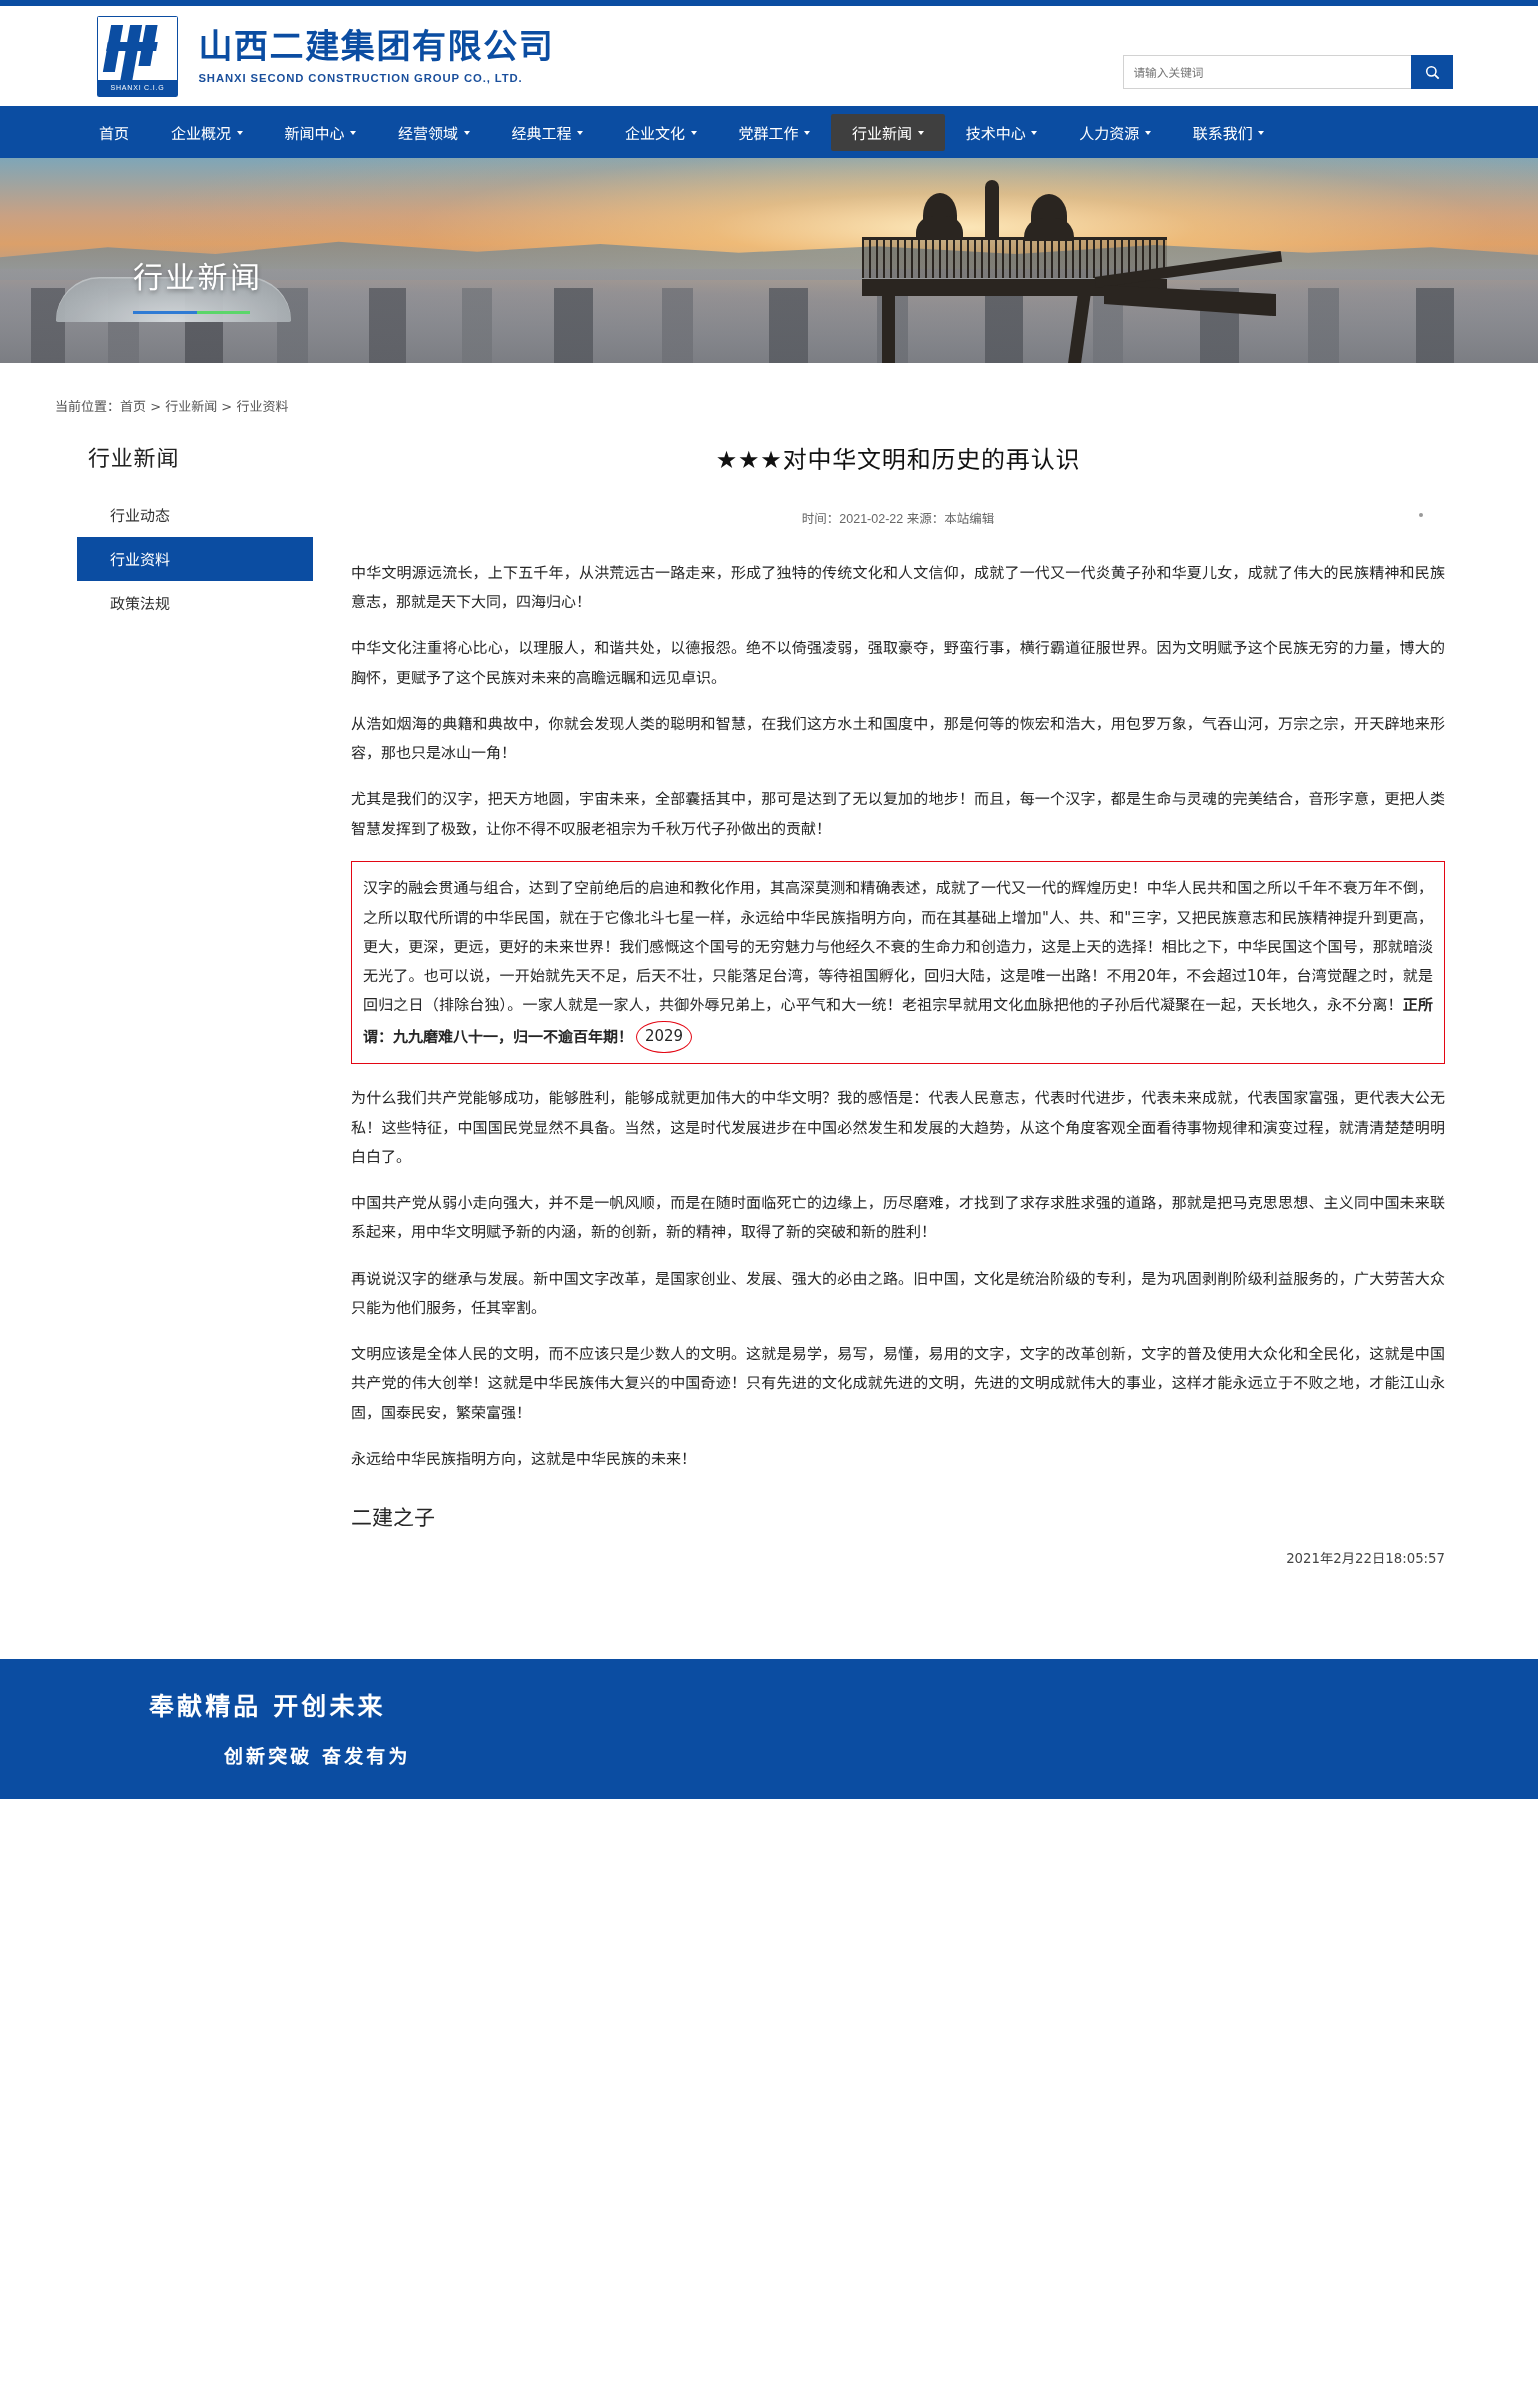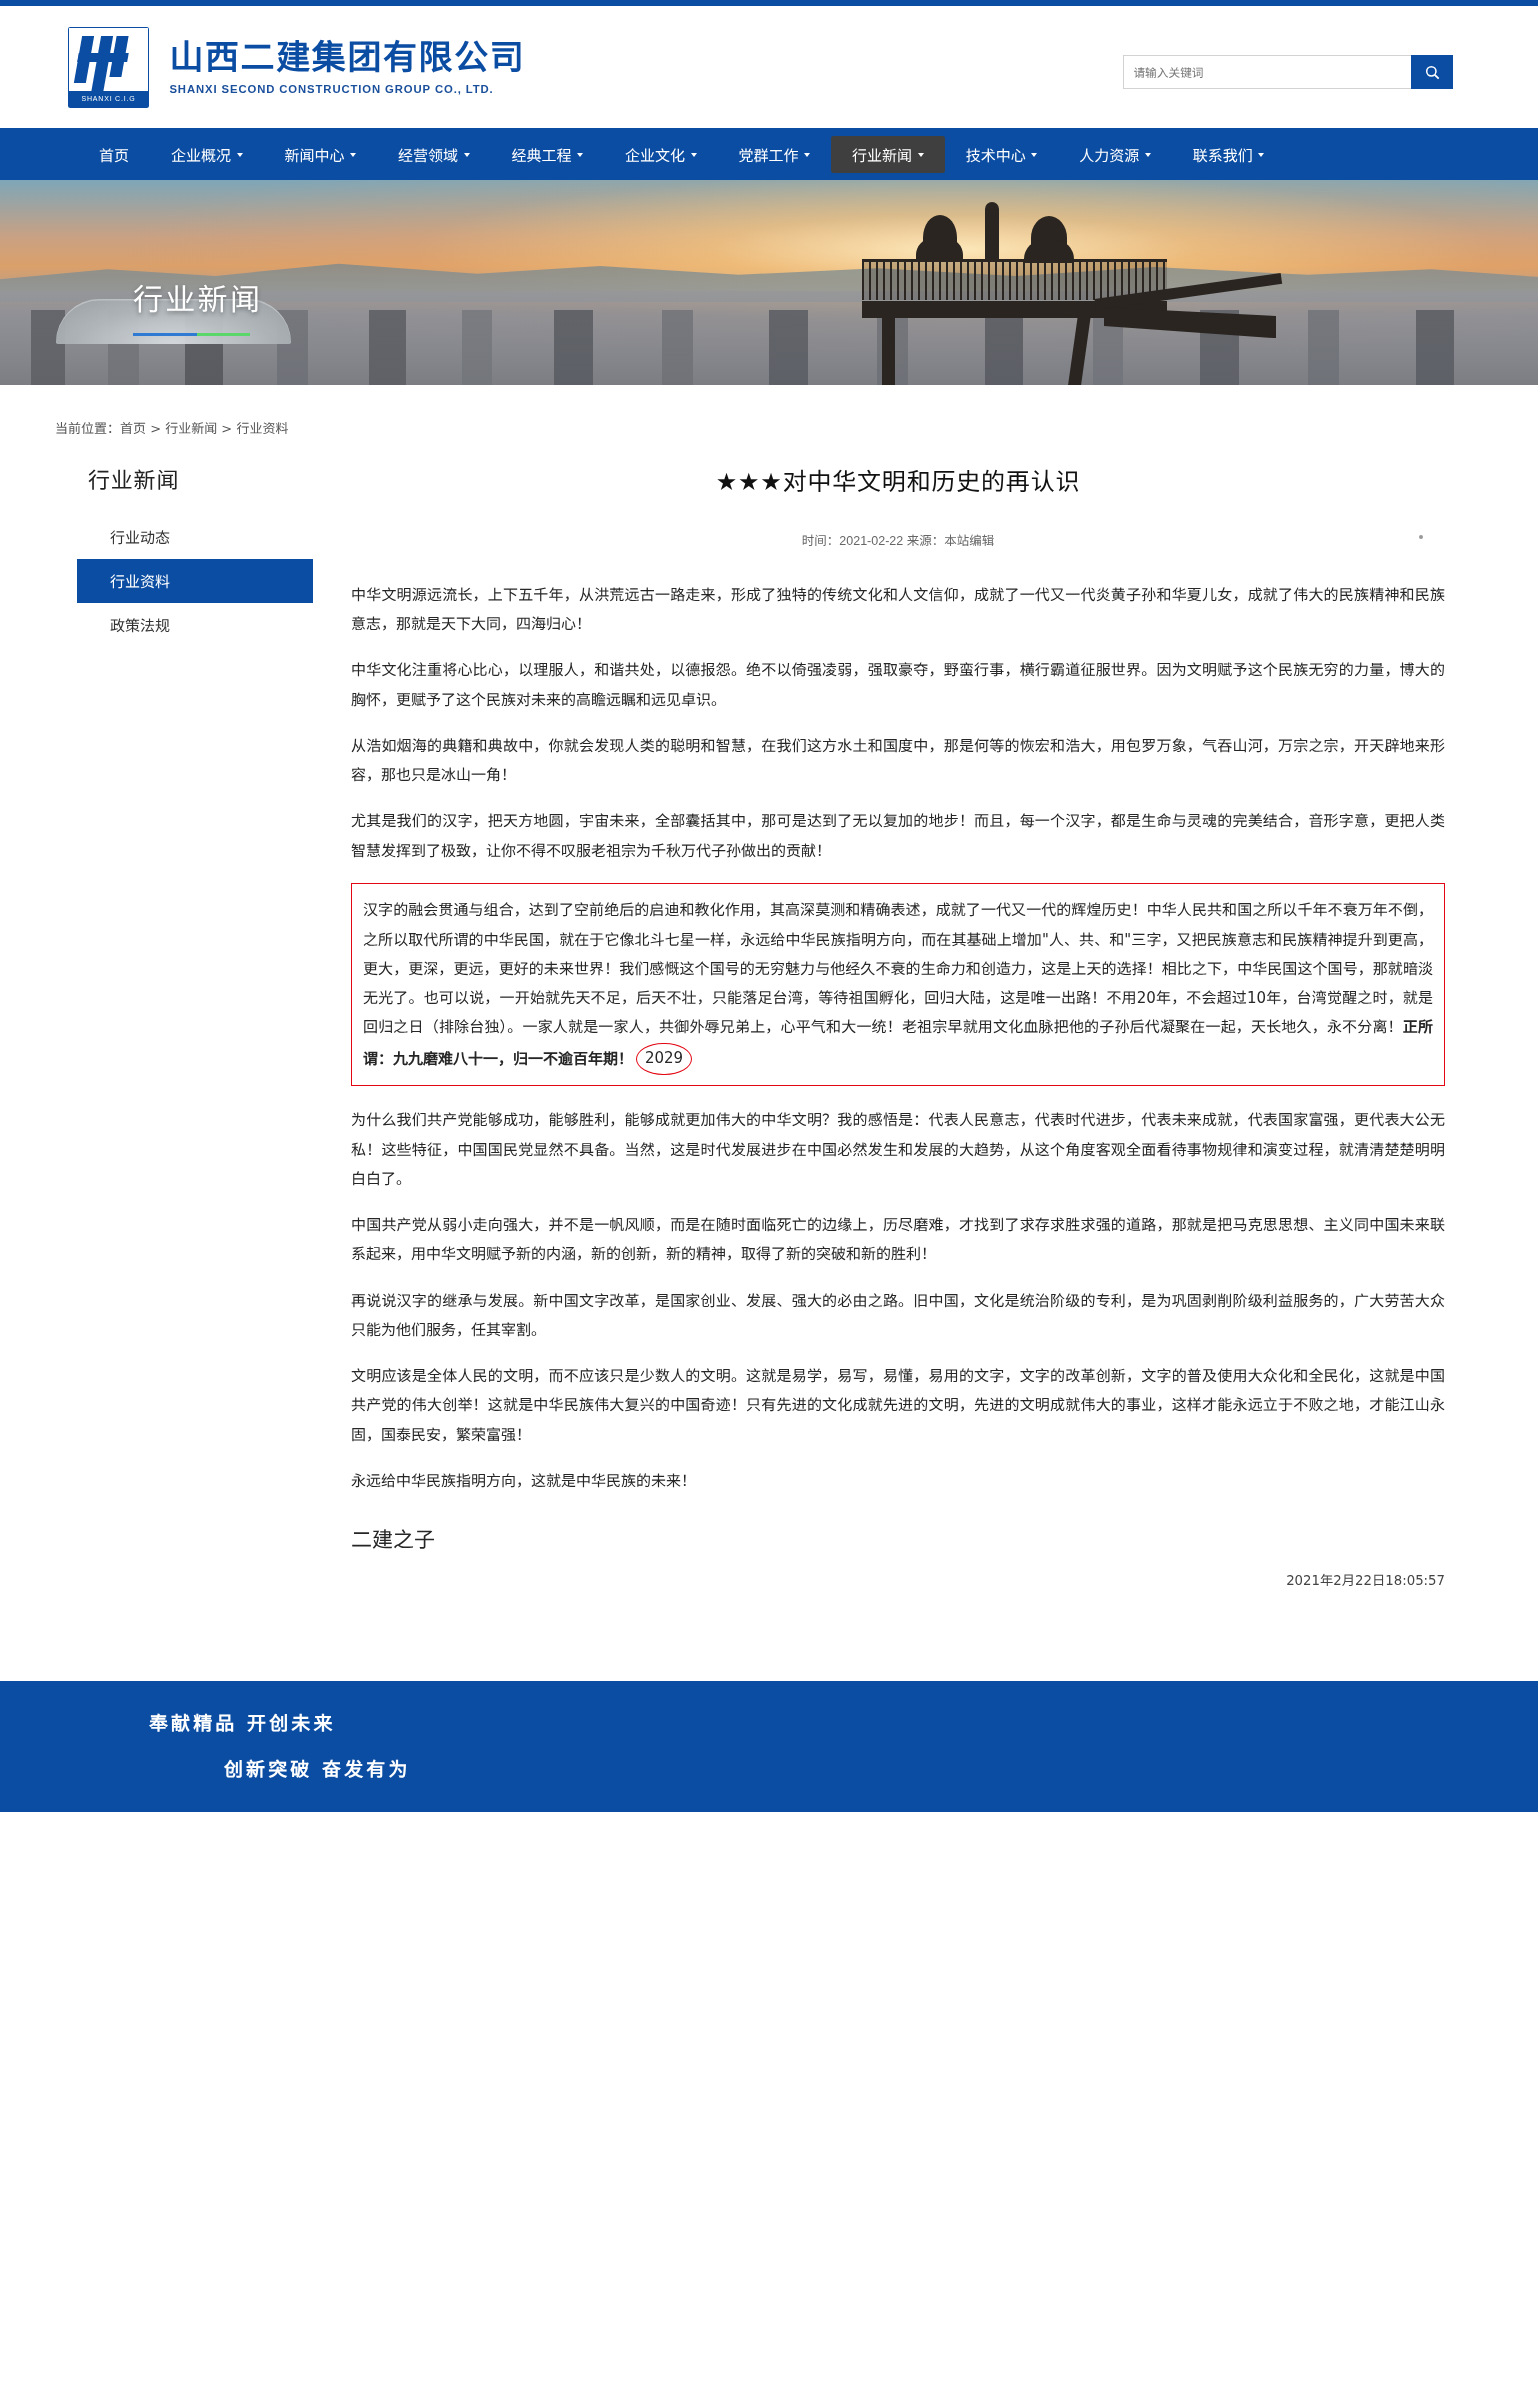--- a/index.html
+++ b/index.html
@@ -9,25 +9,25 @@
     font-family: "Liberation Sans", "DejaVu Sans", sans-serif;
     background:#ffffff;
     width:1539px;
     color:#333;
   }
   .page { width:1539px; margin:0 auto; position:relative; }
 
   
   .topbar-accent { height:6.3px; background:#0b4da2; }
   .header {
-    height:122px;
+    height:100px;
     background:#ffffff;
     display:flex;
     align-items:center;
-    padding:0 68px;
+    padding:0 97px;
     position:relative;
   }
   .logo-wrap { display:flex; align-items:center; gap:20.4px; }
   .logo-mark {
     width:81px; height:81px;
     border:1.6px solid #0b4da2;
     border-radius:1.6px;
     position:relative;
     background:#fff;
     flex:none;
@@ -230,21 +230,21 @@
   }
 
   
   .footer-gap { height:92px; }
   .footer {
     background:#0b4da2; color:#fff; padding:27px 0 31px 0;
     min-height:94px;
   }
   .footer-slogans { padding-left:149px; }
   .slogan1 {
-    font-size:19px; font-weight:bold; letter-spacing:3.1px; margin-bottom:19px;
+    font-size:25px; font-weight:bold; letter-spacing:3.1px; margin-bottom:19px;
     font-family:"DejaVu Sans","Liberation Sans",sans-serif;
   }
   .slogan2 {
     font-size:19px; font-weight:bold; letter-spacing:3.1px; padding-left:75px;
     font-family:"DejaVu Sans","Liberation Sans",sans-serif;
   }
 </style>
 </head>
 <body>
 

